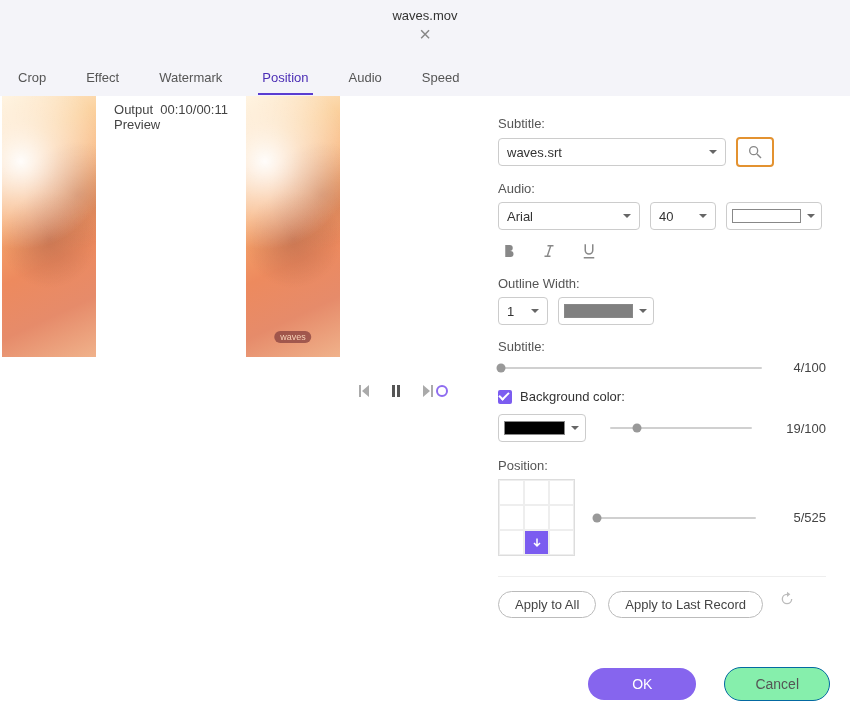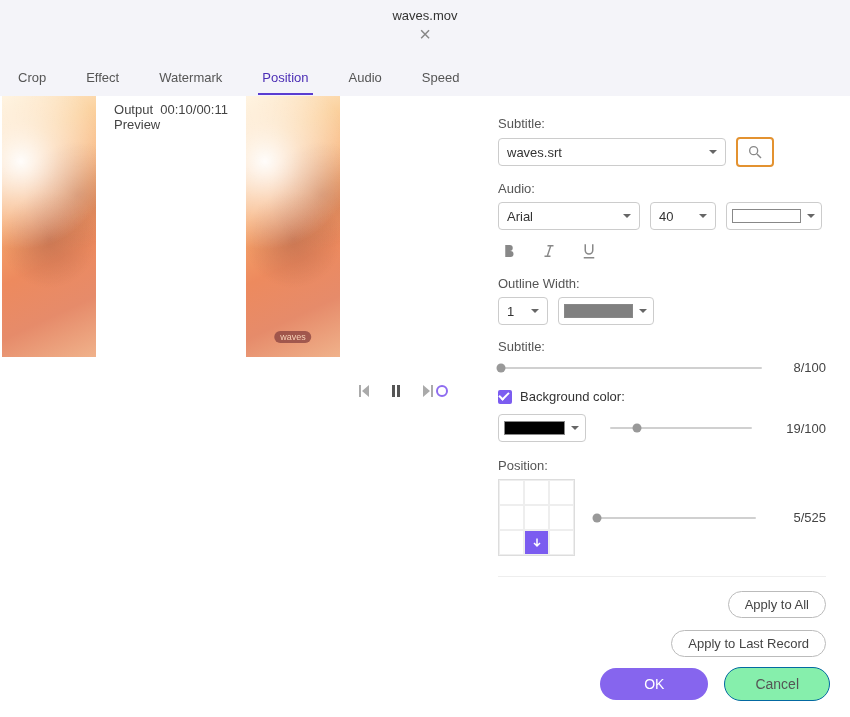--- a/index.html
+++ b/index.html
@@ -75,26 +75,26 @@
 .bg-row { display:flex; align-items:center; gap:24px; margin-bottom:16px; }
 
 .pos-grid { display:grid; grid-template-columns:repeat(3,25px); grid-template-rows:repeat(3,25px); border:1px solid #ddd; }
 .pos-cell { border:1px solid #eee; cursor:pointer; display:flex; align-items:center; justify-content:center; }
 .pos-cell.active { background:#7b5cf0; }
 .pos-cell.active svg { width:12px; height:12px; fill:#fff; }
 .pos-row { display:flex; align-items:center; gap:20px; margin-bottom:16px; }
 
 .sep-line { height:1px; background:#eee; margin: 20px 0 14px 0; }
 
-.apply-row { display:flex; align-items:flex-end; gap:12px;flex-direction:column; }
+.apply-row { display:flex; align-items:flex-start; gap:12px; }
 .pill-btn { border:1px solid #bbb; border-radius:14px; padding:5px 16px; font-size:13px; color:#444; background:#fff; cursor:pointer; }
 .refresh-ic { color:#bbb; cursor:pointer; margin-left:4px; }
 .refresh-ic svg { width:16px; height:16px; fill:#bbb; }
 
-.footer { position:absolute; bottom:0; left:0; right:0; padding:16px 20px; display:flex; justify-content:flex-end; gap:16px; align-items:center; }
+.footer { position:absolute; bottom:0; left:0; right:0; padding:16px 20px; display:flex; justify-content:flex-end; gap:28px; align-items:center; }
 .ok-btn { background:#8665ee; color:#fff; border:none; border-radius:18px; padding:8px 44px; font-size:14px; cursor:pointer; }
 .cancel-btn { background:#86efac; color:#555; border:1px solid #0369a1; border-radius:18px; padding:8px 30px; font-size:14px; cursor:pointer; }
 </style>
 </head>
 <body>
 
 <div class="header">
   <span class="title">waves.mov</span>
   <span class="close-x">×</span>
 </div>
@@ -184,21 +184,21 @@
       <div class="color-swatch-box">
           <div class="swatch gray"></div>
         </div>
     </div>
 
     <div class="field-label">Subtitle:</div>
     <div class="slider-row">
       <div class="slider">
           <div class="thumb" style="left:1%"></div>
         </div>
-      <span class="slider-val">8/100</span>
+      <span class="slider-val">4/100</span>
     </div>
 
     <div class="chk-row">
       <span class="chk"></span>
       <span>Background color:</span>
     </div>
     <div class="bg-row">
       <div class="color-swatch-box" style="width:88px;">
           <div class="swatch black"></div>
         </div>

